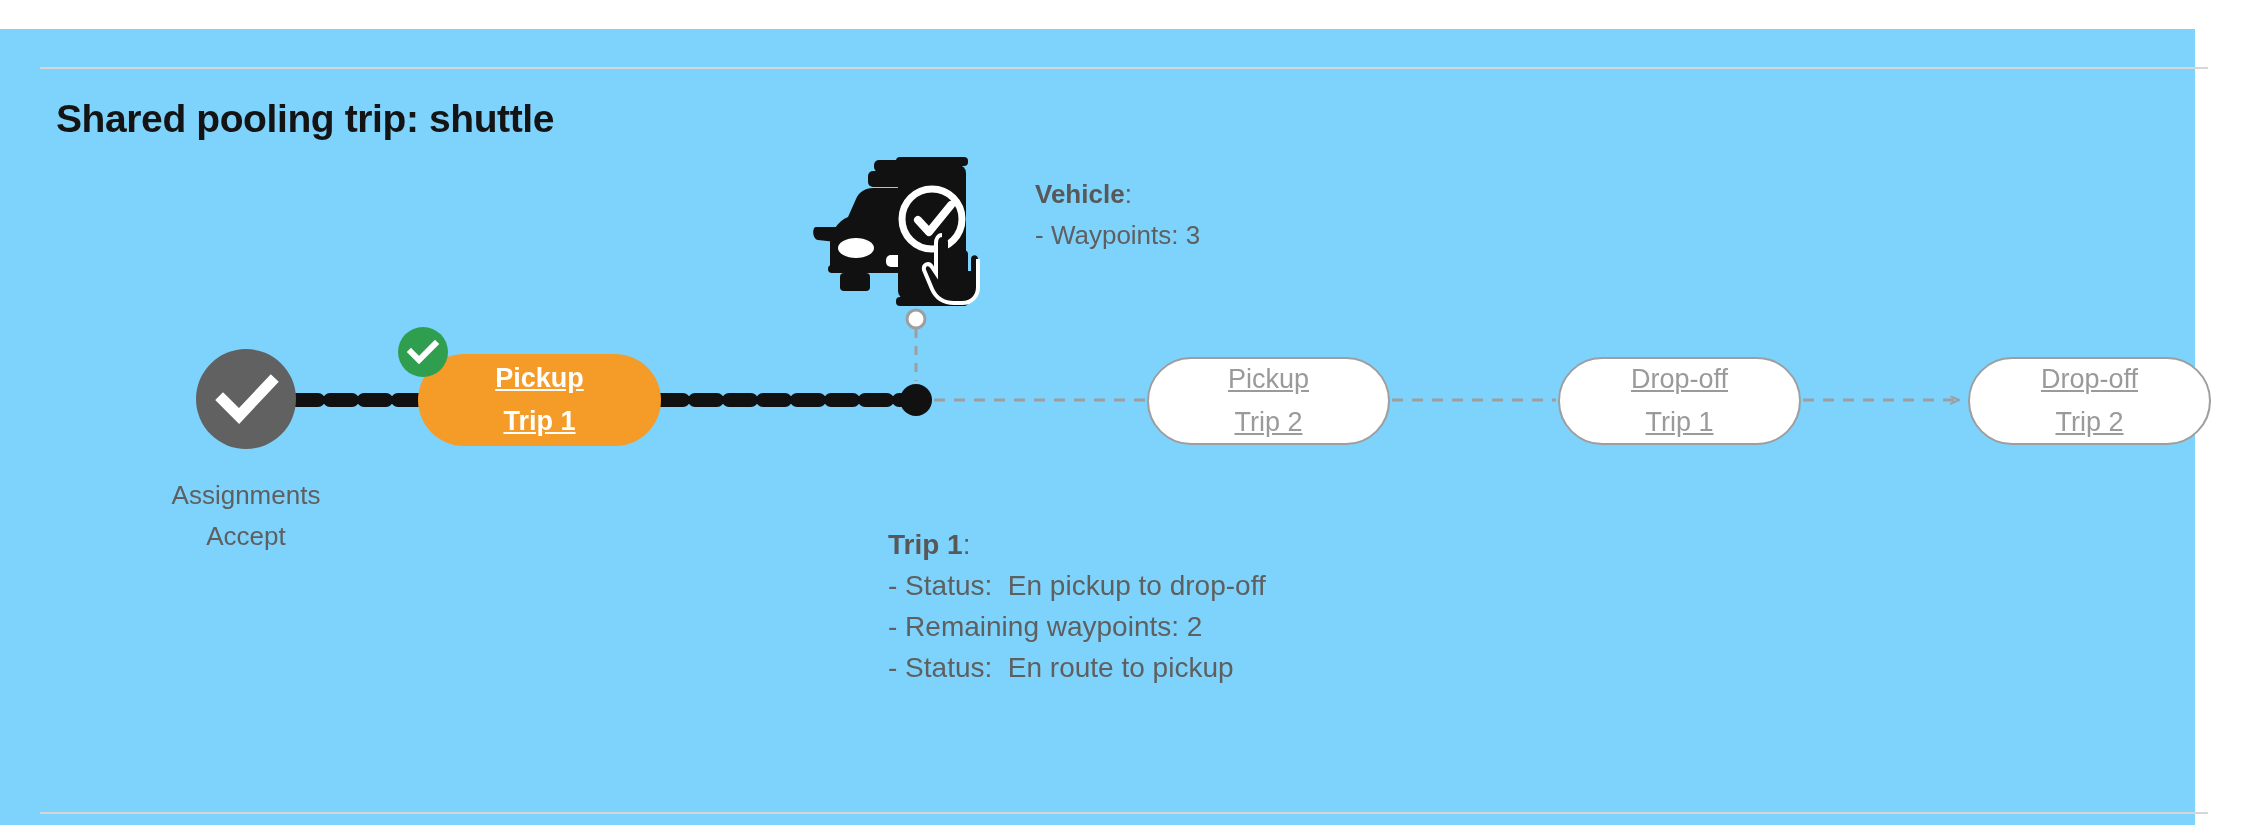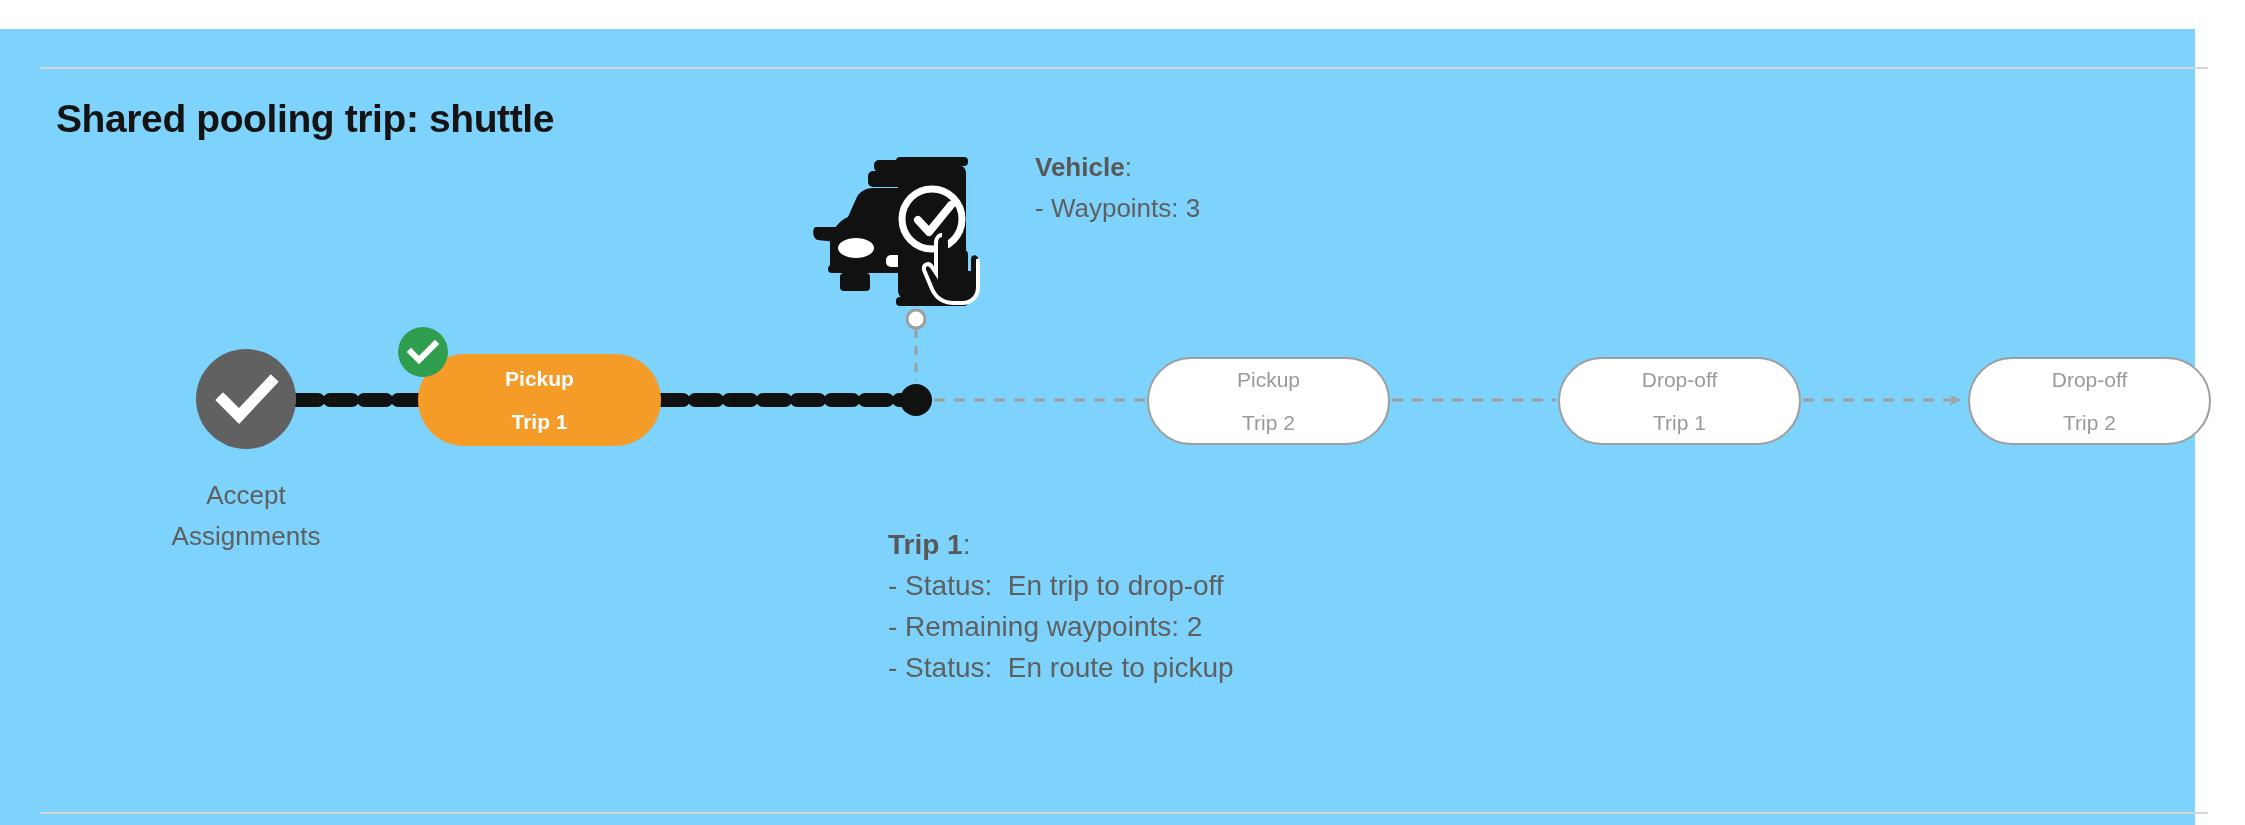--- a/index.html
+++ b/index.html
@@ -85,24 +85,25 @@
 
   
   .pill {
     position: absolute;
     box-sizing: border-box;
     display: flex;
     flex-direction: column;
     align-items: center;
     justify-content: center;
     border-radius: 500px;
-    font-size: 21px;
+    font-size: 27px;
     line-height: 43px;
     text-align: left;
     white-space: nowrap;
+    text-decoration: underline;
   }
   .pill-active {
     left: 418px;
     top: 325px;
     width: 243px;
     height: 92px;
     background: #F49B28;
     color: #ffffff;
     font-weight: bold;
   }
@@ -133,21 +134,21 @@
   .vehicle-icon {
     position: absolute;
     left: 812px;
     top: 118px;
     width: 172px;
     height: 160px;
   }
   .vehicle-info {
     position: absolute;
     left: 1035px;
-    top: 118px;
+    top: 145px;
     font-size: 26px;
     line-height: 41px;
     color: #5f5f5f;
     white-space: nowrap;
   }
   .vehicle-info .strong { font-weight: bold; color: #585858; }
 
   
   .trip-details {
     position: absolute;
@@ -194,22 +195,22 @@
       <line x1="1392" y1="371" x2="1556" y2="371" stroke="#9e9e9e" stroke-width="3" stroke-dasharray="11 9"></line>
       <line x1="1803" y1="371" x2="1958" y2="371" stroke="#9e9e9e" stroke-width="3" stroke-dasharray="11 9" marker-end="url(#arrowGray)"></line>
     </svg>
 
     <div class="accept-node">
       <svg width="100" height="100" viewBox="0 0 100 100">
         <path d="M27 51 L43 67 L75 33" fill="none" stroke="#ffffff" stroke-width="11" stroke-linecap="square" stroke-linejoin="miter"></path>
       </svg>
     </div>
     <div class="accept-label">
+      <div>Assignments</div>
       <div>Accept</div>
-      <div>Assignments</div>
     </div>
 
     <div class="pill pill-active">
       <span>Pickup</span>
       <span>Trip 1</span>
     </div>
     <div class="check-badge">
       <svg width="50" height="50" viewBox="0 0 50 50">
         <path d="M13 25 L21 33 L37 17" fill="none" stroke="#ffffff" stroke-width="6" stroke-linecap="square" stroke-linejoin="miter"></path>
       </svg>
@@ -272,19 +273,19 @@
       </svg>
     </div>
 
     <div class="vehicle-info">
       <div><span class="strong">Vehicle</span><span>:</span></div>
       <div><span>- Waypoints:</span> <span>3</span></div>
     </div>
 
     <div class="trip-details">
       <div class="row"><span class="strong">Trip 1</span><span>:</span></div>
-      <div class="row"><span>- Status:</span>&nbsp; <span>En trip to drop-off</span></div>
+      <div class="row"><span>- Status:</span>&nbsp; <span>En pickup to drop-off</span></div>
       <div class="row"><span>- Remaining waypoints:</span> <span>2</span></div>
       <div class="row"><span>- Status:</span>&nbsp; <span>En route to pickup</span></div>
     </div>
 
   </div>
 </div>
 
 </body></html>

